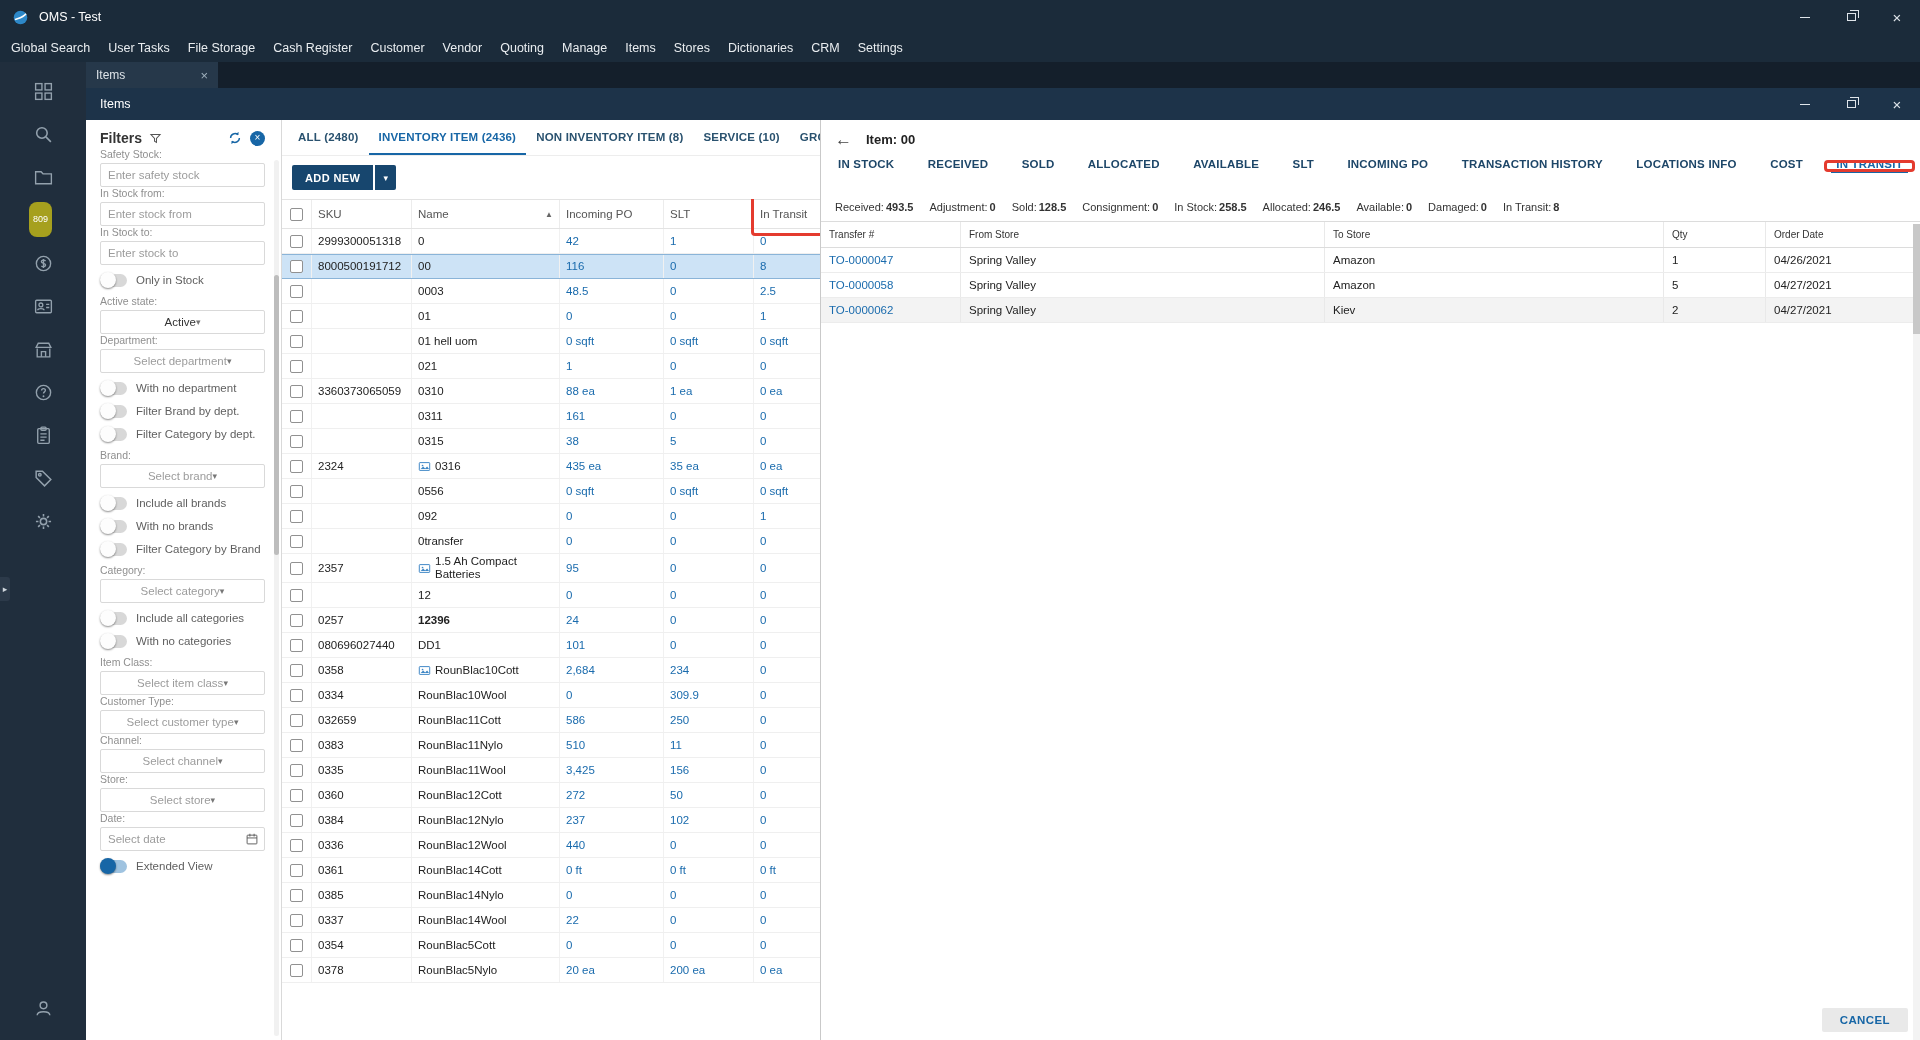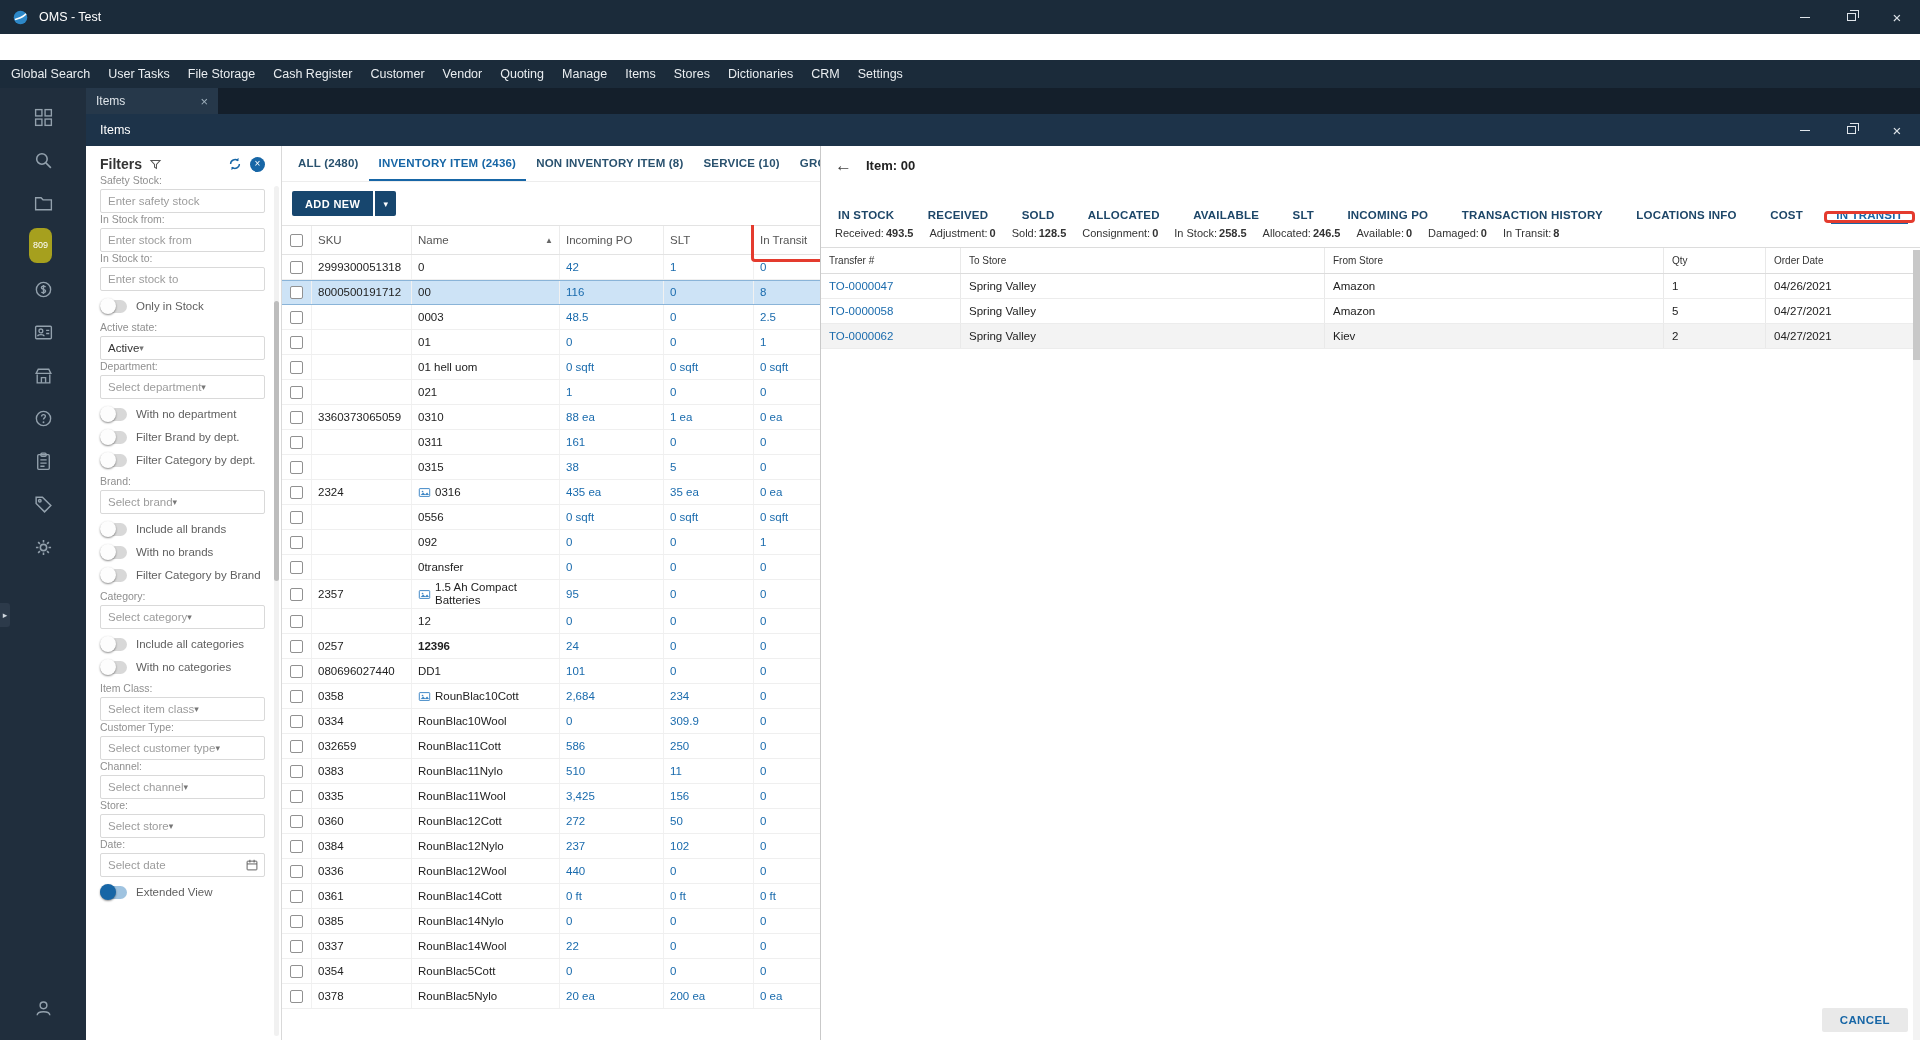--- a/index.html
+++ b/index.html
@@ -17,21 +17,21 @@
   .app-icon svg{width:100%;height:100%;}
   .titlebar-title{color:#fff;font-size:12.5px;}
   .win-controls{margin-left:auto;display:flex;height:100%;}
   .win-btn{width:46px;height:100%;display:flex;align-items:center;justify-content:center;color:#dfe5ea;cursor:default;}
   .glyph-min{width:10px;height:1px;background:currentColor;display:inline-block;}
   .glyph-max{width:9px;height:8px;border:1px solid currentColor;display:inline-block;position:relative;}
   .glyph-max.restore::before{content:'';position:absolute;top:-4px;left:2px;width:8px;height:7px;
     border-top:1px solid currentColor;border-right:1px solid currentColor;}
   .glyph-close{font-size:15px;line-height:1;}
 
-  .menubar{flex:0 0 28px;background:var(--chrome);display:flex;align-items:center;padding-left:2px;margin-top:26px;}
+  .menubar{flex:0 0 28px;background:var(--chrome);display:flex;align-items:center;padding-left:2px;}
   .menu-item{padding:0 9px;font-size:12.5px;color:#e9edf0;height:100%;display:flex;align-items:center;white-space:nowrap;}
 
   .body-row{flex:1;display:flex;min-height:0;}
 
   
   .sidebar{flex:0 0 86px;background:#202e3d;position:relative;display:flex;flex-direction:column;align-items:center;padding:8px 0 10px;}
   #sidebar-icons{display:flex;flex-direction:column;align-items:center;}
   .side-icon{width:44px;height:43px;display:flex;align-items:center;justify-content:center;position:relative;color:#93a1ad;}
   .side-icon svg{width:21px;height:21px;}
   .badge{position:absolute;top:3px;right:13px;background:var(--badge);color:#fff;font-size:9px;padding:12px 4px;border-radius:8px;line-height:1.2;}
@@ -60,21 +60,21 @@
   .icn svg{width:100%;height:100%;}
   .funnel-ic{width:13px;height:13px;color:#555;}
   .spacer{flex:1;}
   .refresh-ic{width:16px;height:16px;color:var(--accent);}
   .clear-fab{width:15px;height:15px;border-radius:50%;background:var(--accent);color:#fff;font-size:10px;
     display:inline-flex;align-items:center;justify-content:center;line-height:1;}
   .f-label{font-size:10.5px;color:#8f8f8f;margin:0 0 3px;}
   .f-input{width:100%;height:24px;border:1px solid #d9d9d9;border-radius:2px;font-size:11.5px;padding:0 7px;color:#333;
     background:#fff;outline:none;font-family:inherit;}
   .f-input::placeholder{color:#9c9c9c;}
-  .f-select{height:24px;border:1px solid #d9d9d9;border-radius:2px;display:flex;align-items:center;justify-content:flex-start;
+  .f-select{height:24px;border:1px solid #d9d9d9;border-radius:2px;display:flex;align-items:center;justify-content:center;
     padding:0 7px;font-size:11.5px;color:#9c9c9c;background:#fff;}
   .f-select.selected{color:#333;}
   .caret{color:#777;font-size:9px;}
   .toggle-row{display:flex;align-items:center;margin:7px 0;height:16px;}
   .switch{width:27px;height:13px;border-radius:7px;background:#d8d8d8;position:relative;flex:0 0 27px;}
   .switch .knob{position:absolute;left:0;top:-1.5px;width:16px;height:16px;border-radius:50%;background:#fdfdfd;
     box-shadow:0 1px 2px rgba(0,0,0,.45);}
   .switch.on{background:#9fc3e0;}
   .switch.on .knob{background:var(--accent);}
   .toggle-label{font-size:11.5px;color:#5f5f5f;margin-left:9px;white-space:nowrap;}
@@ -114,21 +114,21 @@
   .checkbox{width:13px;height:13px;border:1px solid #919191;border-radius:2px;background:#fff;display:inline-block;}
   .img-ic{width:13px;height:13px;margin-right:4px;flex:0 0 13px;color:#3f87c5;}
   .red-box::before{content:'';position:absolute;top:-6px;bottom:-8px;left:-3px;right:-8px;
     border:3px solid var(--highlight-red);border-radius:4px;z-index:8;pointer-events:none;}
 
   
   .detail{flex:1;display:flex;flex-direction:column;min-width:0;position:relative;}
   .detail-header{flex:0 0 38px;display:flex;align-items:center;padding:0 14px;}
   .back-arrow{font-size:17px;color:#444;margin-right:14px;line-height:1;}
   .detail-title{font-size:13px;font-weight:bold;color:#222;}
-  .detail-tabs{flex:0 0 40px;display:flex;align-items:flex-end;justify-content:space-between;padding:0 12px;}
+  .detail-tabs{flex:0 0 40px;display:flex;align-items:flex-start;justify-content:space-between;padding:0 12px;}
   .detail-tab{font-size:11.5px;font-weight:bold;color:#1d4668;padding:0 5px;display:flex;align-items:center;
     border-bottom:3px solid transparent;position:relative;white-space:nowrap;letter-spacing:.2px;}
   .detail-tab.active{color:var(--accent);border-bottom-color:var(--accent);}
   .red-box2::before{content:'';position:absolute;top:2px;bottom:-2px;left:-7px;right:-7px;
     border:3px solid var(--highlight-red);border-radius:4px;z-index:8;pointer-events:none;}
   .summary{display:flex;gap:16px;padding:3px 14px 8px;font-size:11px;color:#333;flex:0 0 auto;flex-wrap:nowrap;}
   .sum-item{white-space:nowrap;}
   .sum-val{margin-left:2px;}
   .t-header,.t-row{display:grid;grid-template-columns:140px 364px 339px 102px 1fr;}
   .t-header{height:27px;font-size:10px;color:#333;border-top:1px solid #dcdcdc;border-bottom:1px solid #dcdcdc;}
@@ -873,22 +873,22 @@
               <span class="sum-item"><span class="sum-label">Consignment:</span><b class="sum-val">0</b></span>
               <span class="sum-item"><span class="sum-label">In Stock:</span><b class="sum-val">258.5</b></span>
               <span class="sum-item"><span class="sum-label">Allocated:</span><b class="sum-val">246.5</b></span>
               <span class="sum-item"><span class="sum-label">Available:</span><b class="sum-val">0</b></span>
               <span class="sum-item"><span class="sum-label">Damaged:</span><b class="sum-val">0</b></span>
               <span class="sum-item"><span class="sum-label">In Transit:</span><b class="sum-val">8</b></span>
             </div>
           <div class="ttable">
             <div class="t-header" id="t-header">
                 <div class="t-cell">Transfer #</div>
+                <div class="t-cell">From Store</div>
                 <div class="t-cell">To Store</div>
-                <div class="t-cell">From Store</div>
                 <div class="t-cell">Qty</div>
                 <div class="t-cell">Order Date</div>
               </div>
             <div id="t-body">
                 <div class="t-row">
                   <div class="t-cell link">TO-0000047</div>
                   <div class="t-cell">Spring Valley</div>
                   <div class="t-cell">Amazon</div>
                   <div class="t-cell">1</div>
                   <div class="t-cell">04/26/2021</div>

